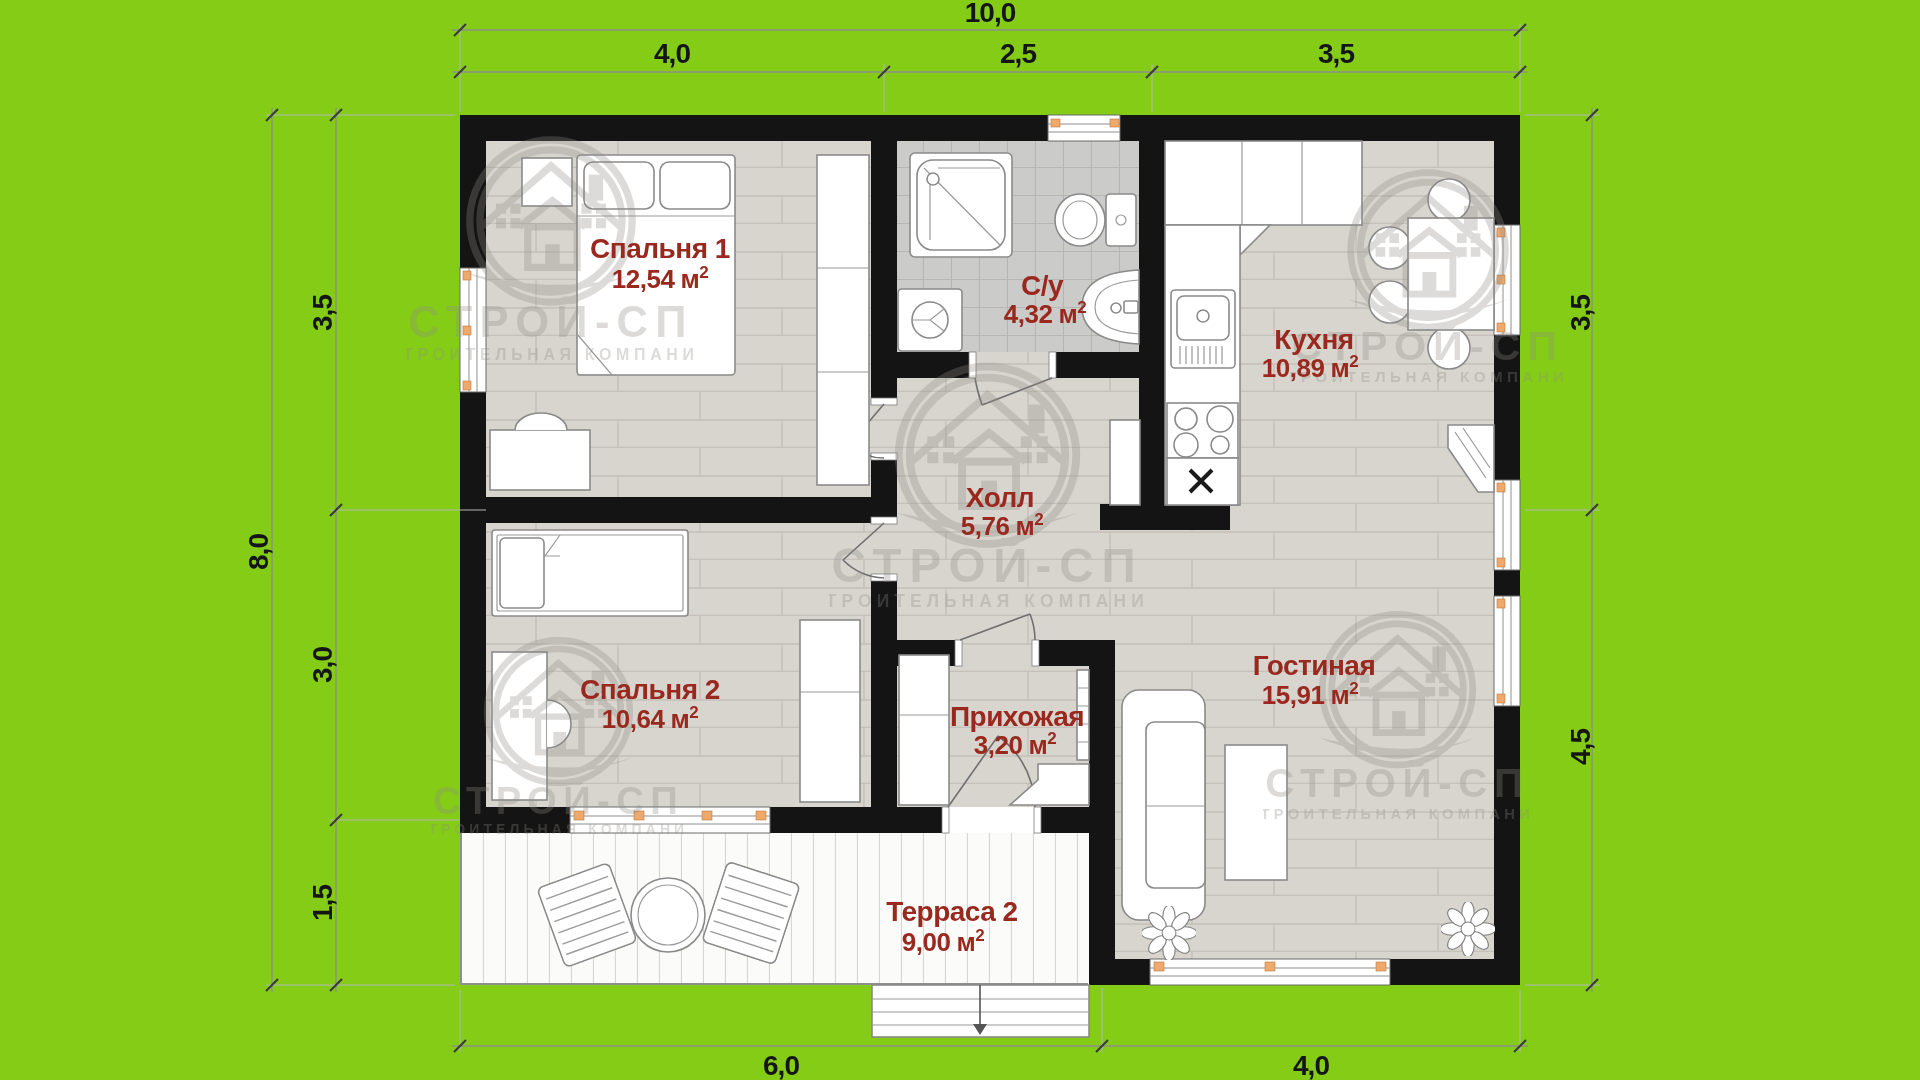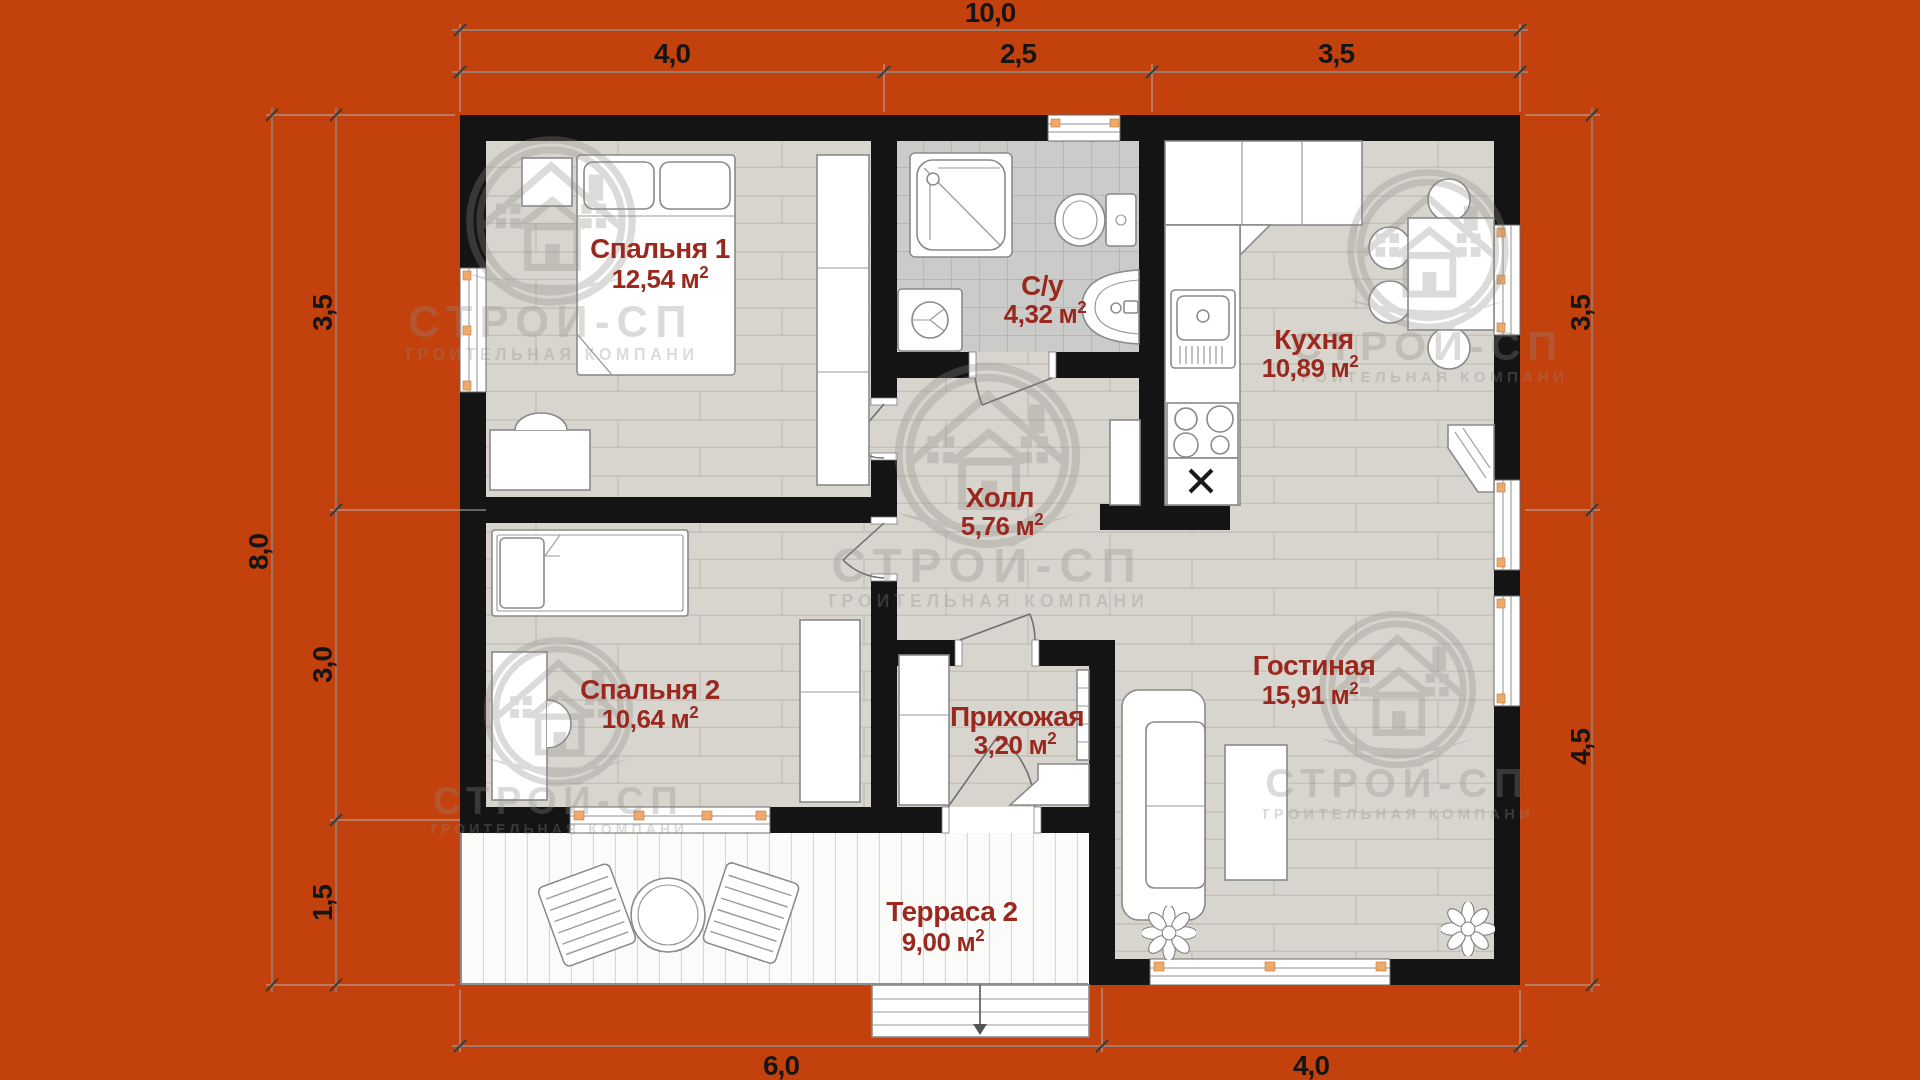--- a/index.html
+++ b/index.html
@@ -1,16 +1,16 @@
 <!DOCTYPE html>
 <html><head>
 <meta charset="utf-8">
 <style>
   html,body{margin:0;padding:0;background:#ffffff;}
-  .stage{position:relative;width:1920px;height:1080px;background:#c2410c;overflow:hidden;
+  .stage{position:relative;width:1920px;height:1080px;background:#84cc16;overflow:hidden;
          font-family:"Liberation Sans",sans-serif;}
   svg{display:block;}
   .wall{fill:#141414;}
   .dimline{stroke:#8f8f8f;stroke-width:1.3;fill:none;}
   .extline{stroke:#b5b5b5;stroke-width:1;fill:none;}
   .tick{stroke:#3c3c3c;stroke-width:2.2;}
   .dimtxt{font:bold 28px "Liberation Sans",sans-serif;fill:#151515;letter-spacing:-1px;}
   .room-name{font:bold 28px "Liberation Sans",sans-serif;fill:#99291f;letter-spacing:-0.5px;text-anchor:middle;}
   .room-area{font:bold 26px "Liberation Sans",sans-serif;fill:#99291f;letter-spacing:-0.5px;text-anchor:middle;}
   .sup{font-size:17px;}

